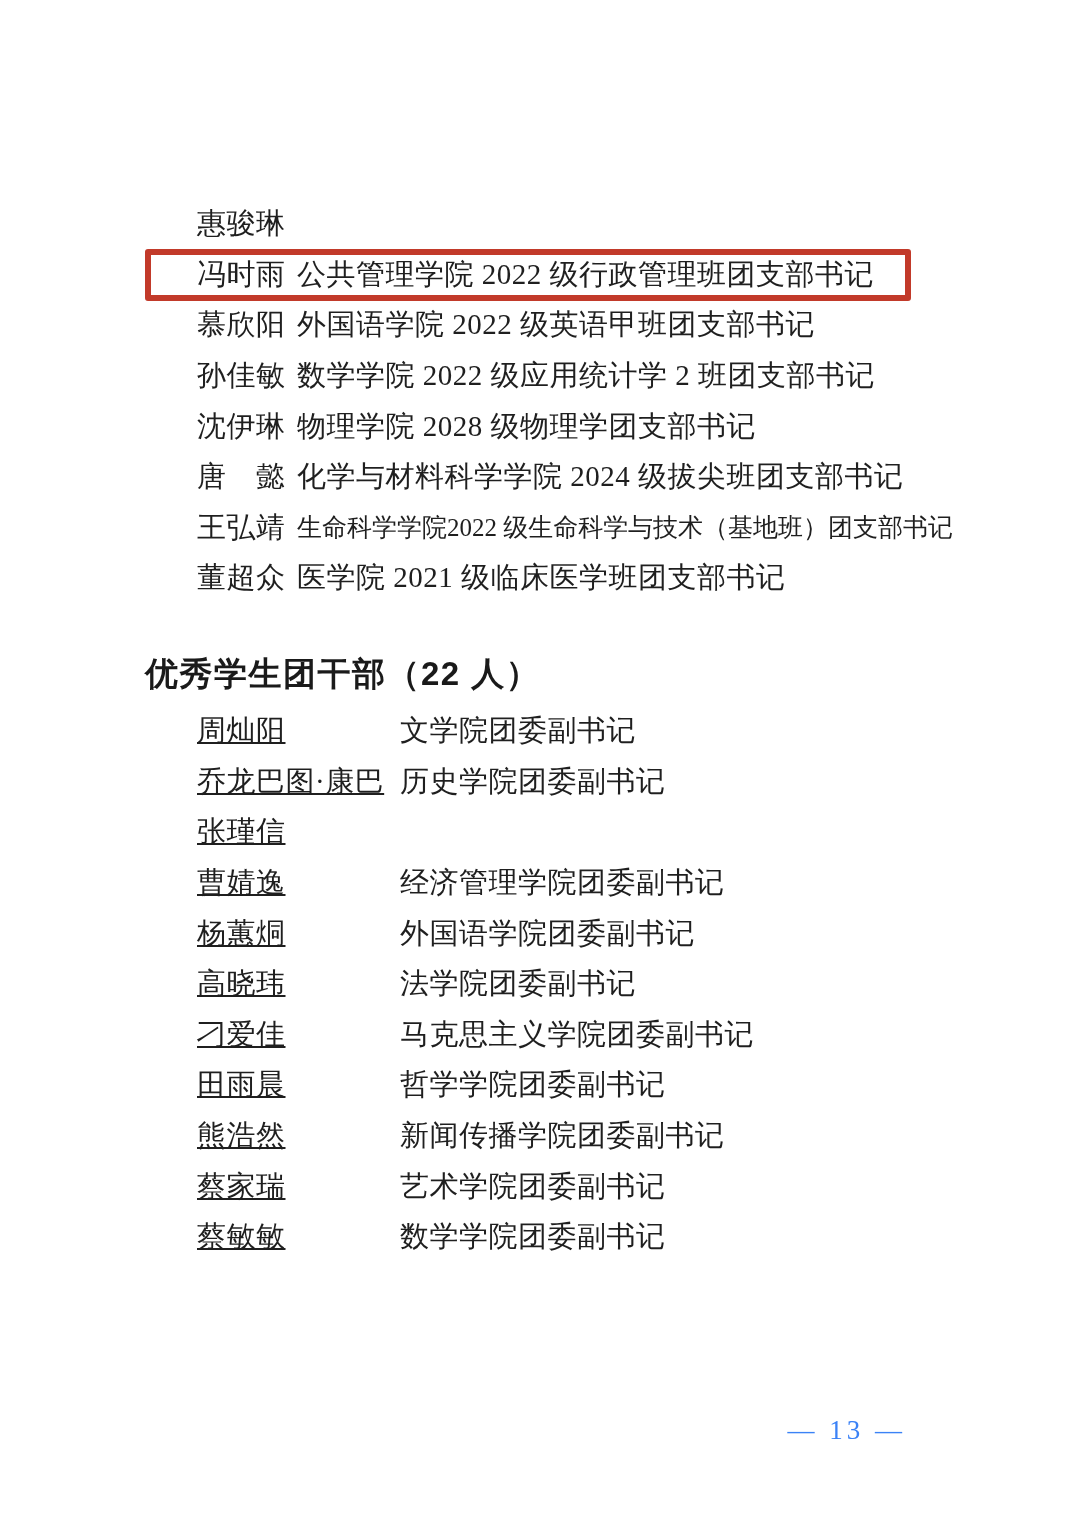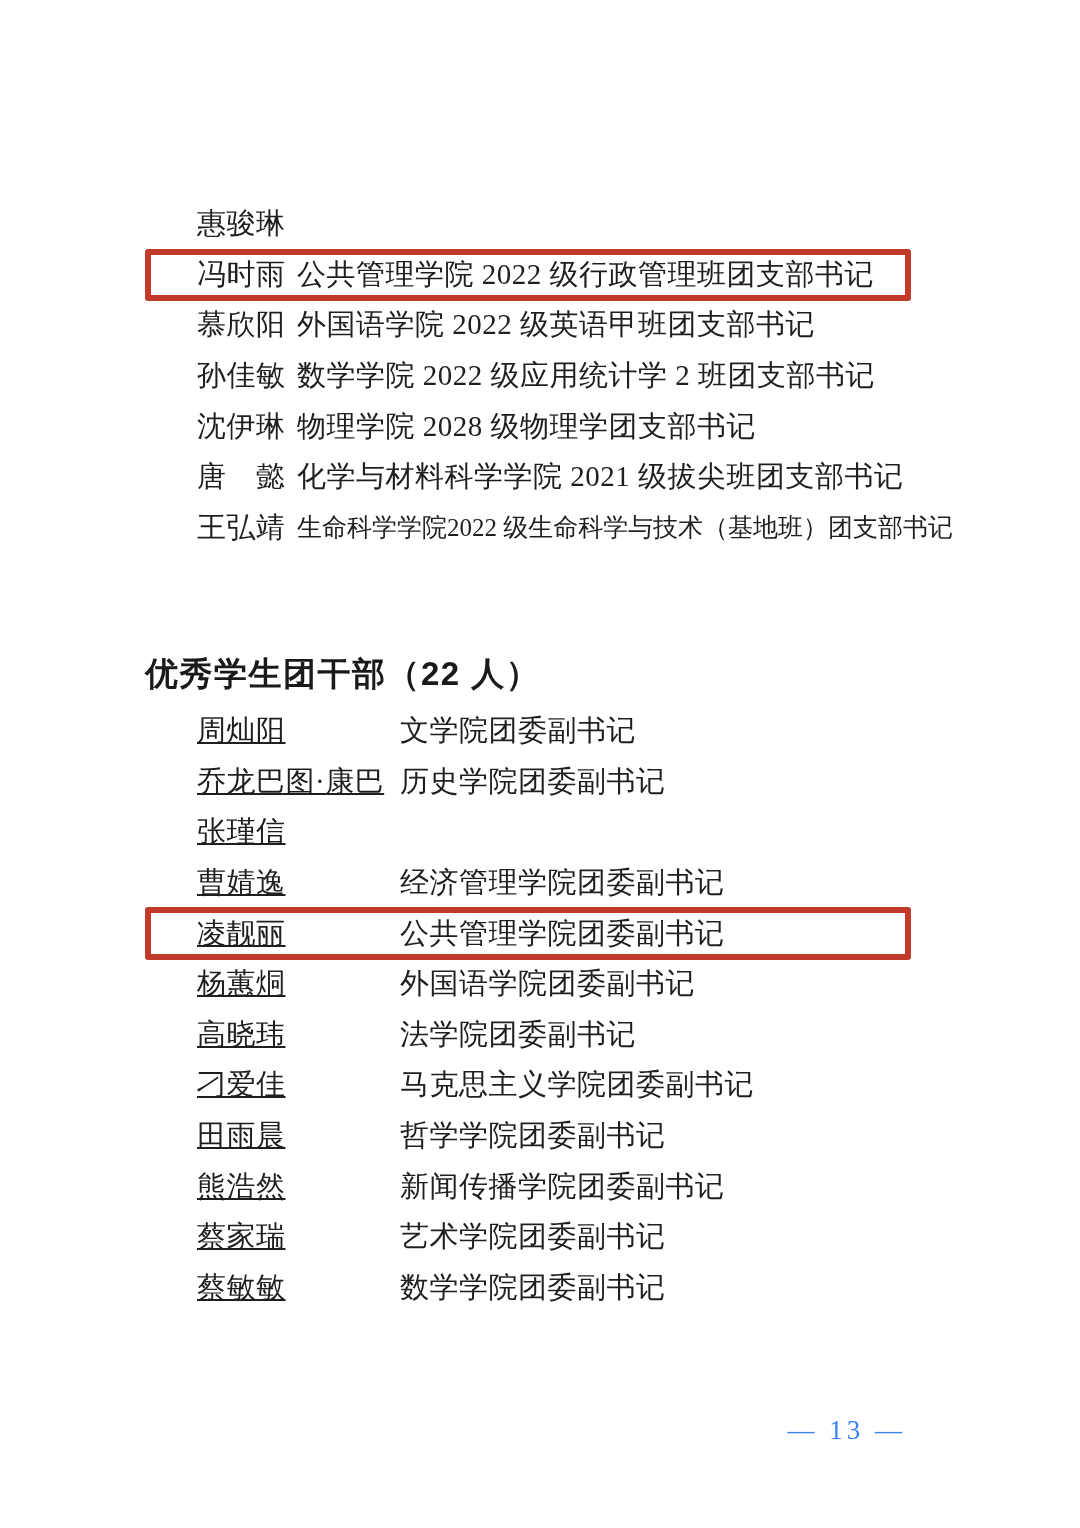--- a/index.html
+++ b/index.html
@@ -94,49 +94,49 @@
       <div class="row">
     <span class="name">孙佳敏</span>
     <span class="desc">数学学院 2022 级应用统计学 2 班团支部书记</span>
   </div>
       <div class="row">
     <span class="name">沈伊琳</span>
     <span class="desc">物理学院 2028 级物理学团支部书记</span>
   </div>
       <div class="row">
     <span class="name">唐　懿</span>
-    <span class="desc">化学与材料科学学院 2021 级拔尖班团支部书记</span>
+    <span class="desc">化学与材料科学学院 2024 级拔尖班团支部书记</span>
   </div>
       <div class="row small">
     <span class="name">王弘靖</span>
     <span class="desc">生命科学学院2022 级生命科学与技术（基地班）团支部书记</span>
+  </div>
+      <div class="row">
+    <span class="name">董超众</span>
+    <span class="desc">医学院 2021 级临床医学班团支部书记</span>
   </div>
     </div>
 
   <h2 class="section-title">优秀学生团干部（22 人）</h2>
 
   <div class="list" id="list2">
       <div class="row">
     <span class="name">周灿阳</span>
     <span class="desc">文学院团委副书记</span>
   </div>
       <div class="row">
     <span class="name">乔龙巴图·康巴</span>
     <span class="desc">历史学院团委副书记</span>
   </div>
       <div class="row">
     <span class="name">张瑾信</span>
   </div>
       <div class="row">
     <span class="name">曹婧逸</span>
     <span class="desc">经济管理学院团委副书记</span>
-  </div>
-      <div class="row boxed">
-    <span class="name">凌靓丽</span>
-    <span class="desc">公共管理学院团委副书记</span>
   </div>
       <div class="row">
     <span class="name">杨蕙烔</span>
     <span class="desc">外国语学院团委副书记</span>
   </div>
       <div class="row">
     <span class="name">高晓玮</span>
     <span class="desc">法学院团委副书记</span>
   </div>
       <div class="row">

